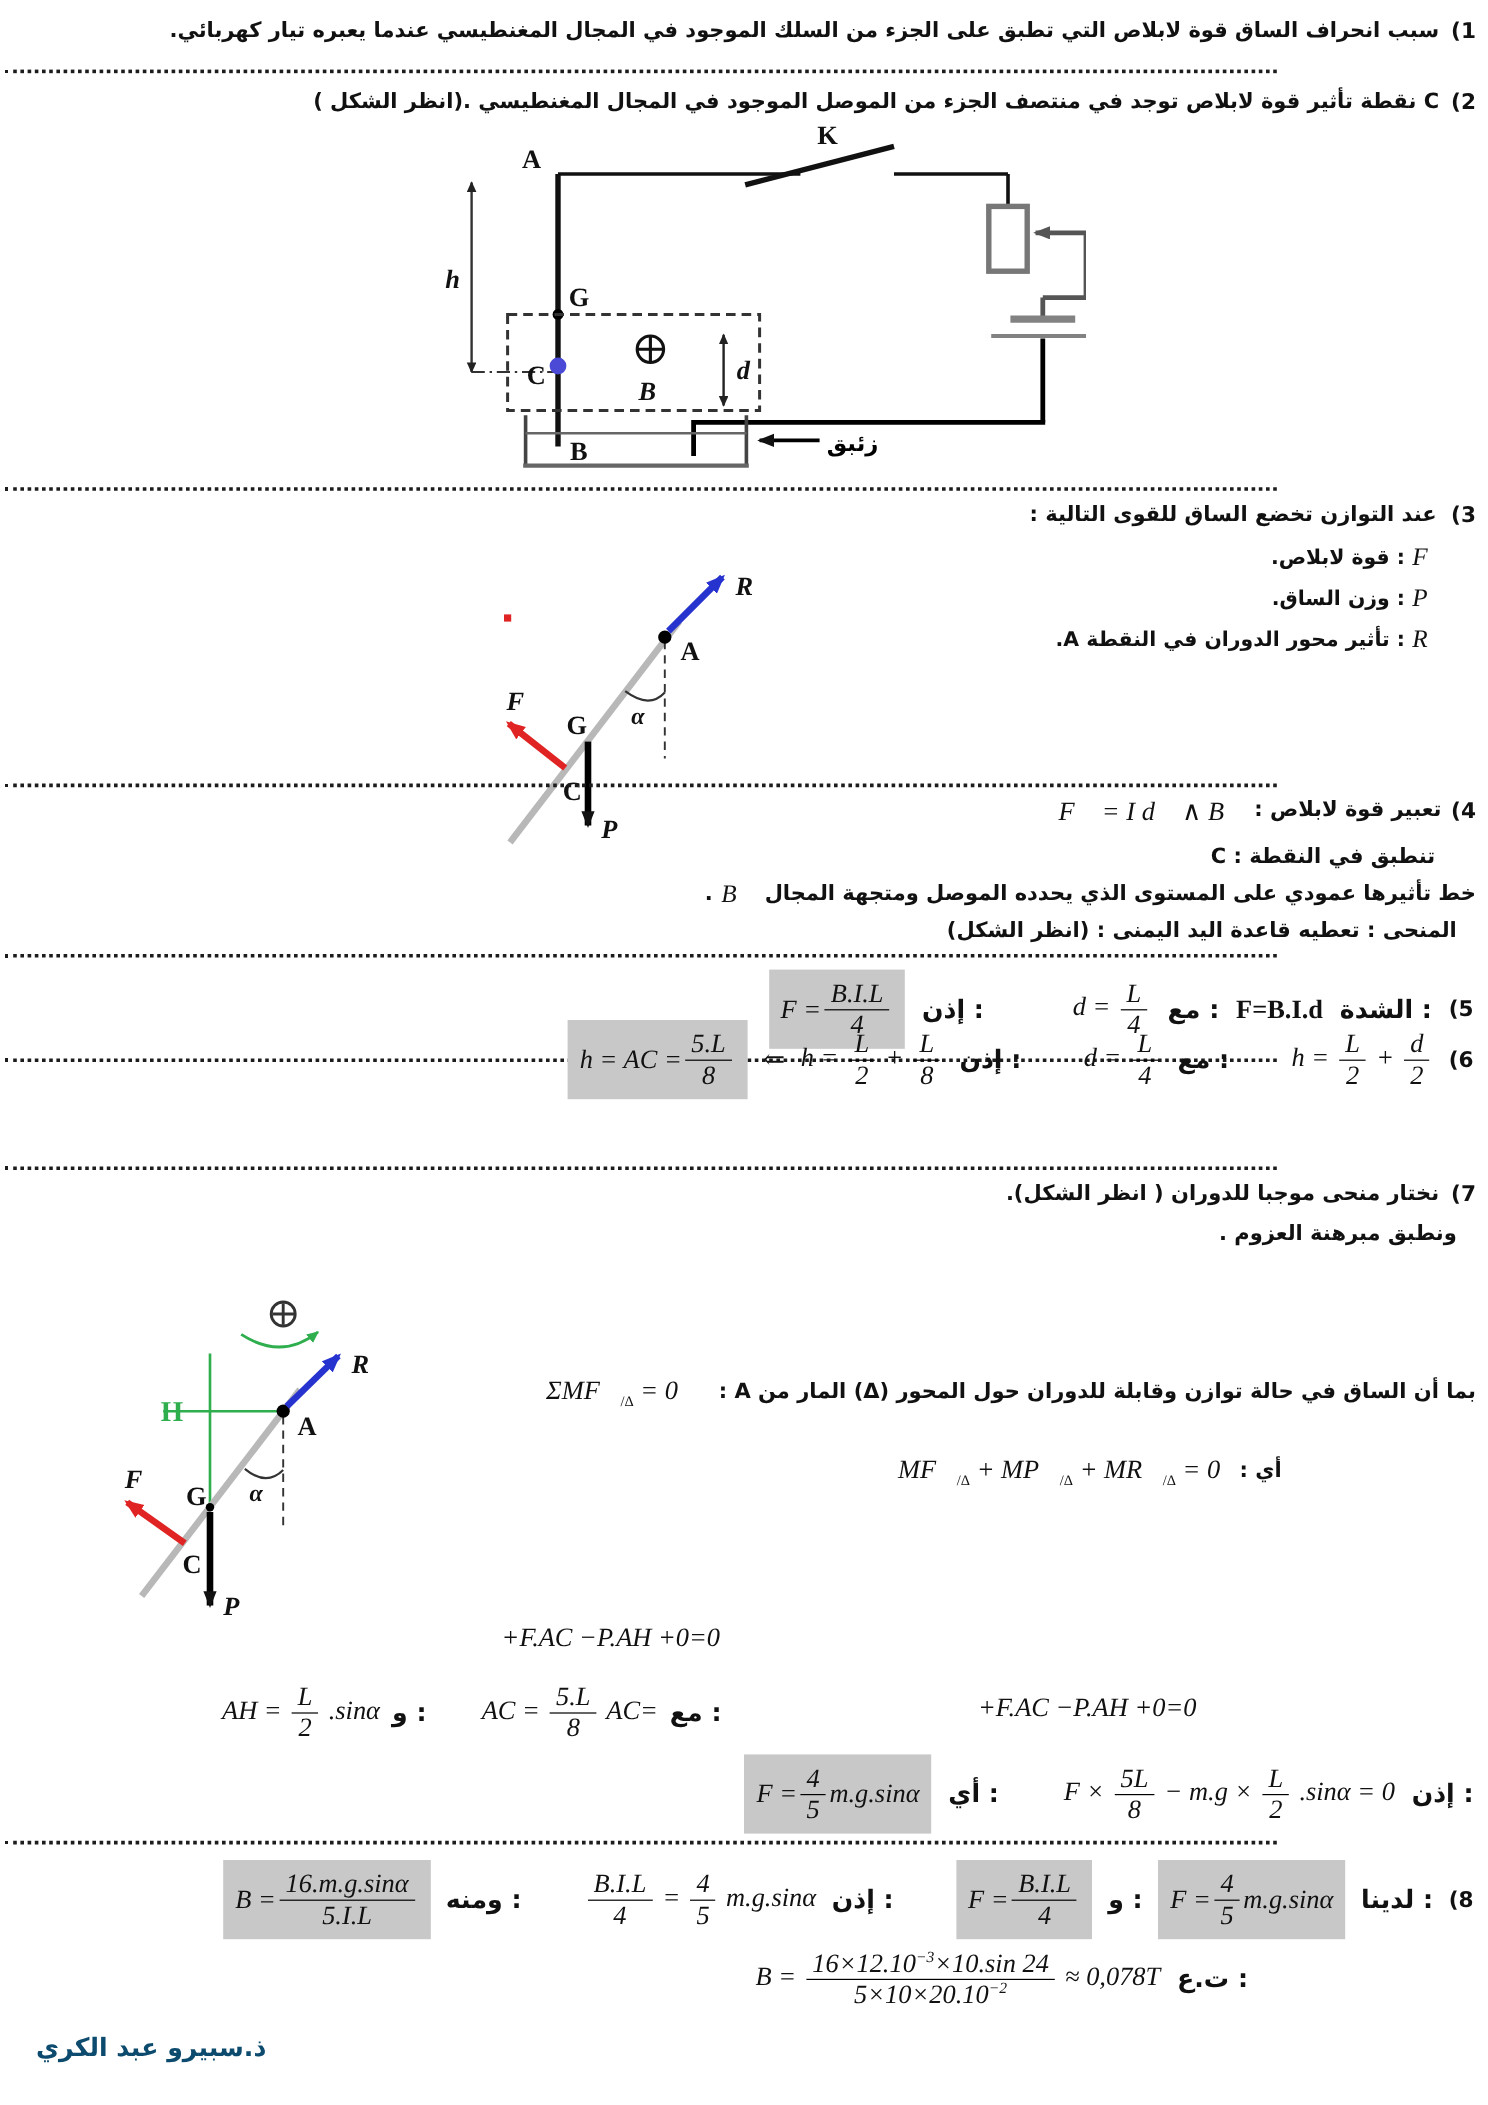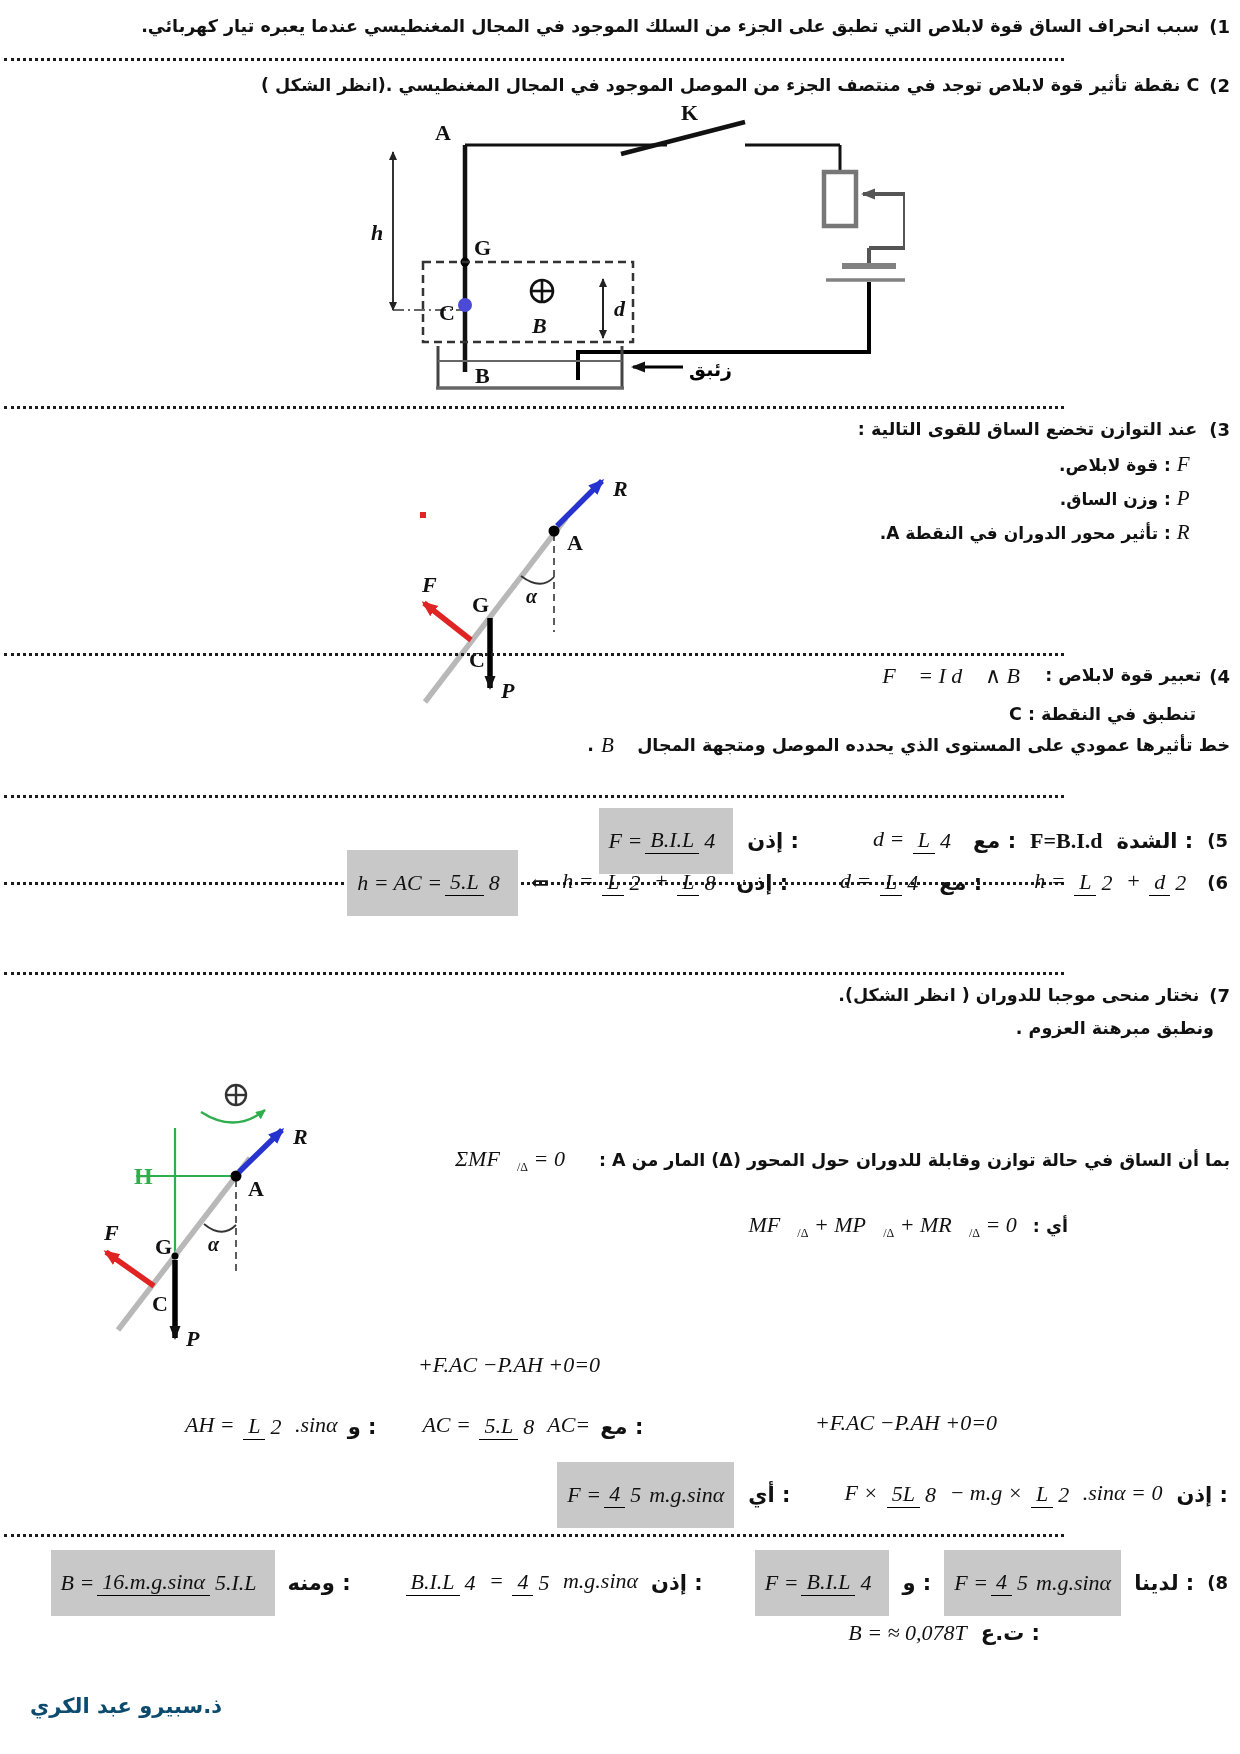--- a/index.html
+++ b/index.html
@@ -8,22 +8,22 @@
   .sep{position:absolute;left:4px;width:1060px;height:0;border-top:3px dotted #1c1c1c;}
   .row{position:absolute;display:flex;align-items:center;}
   .rtl{direction:rtl;}
   .ltr{direction:ltr;}
   .ar{font-weight:700;font-size:17.5px;line-height:1.45;}
   .ar-sm{font-weight:700;font-size:17px;}
   .marker{direction:ltr;unicode-bidi:isolate;font-weight:700;font-size:18px;font-family:"DejaVu Sans",sans-serif;}
   .eq{font-family:"Liberation Serif","DejaVu Serif",serif;font-style:italic;font-weight:500;
       font-size:21px;white-space:nowrap;direction:ltr;unicode-bidi:isolate;}
   .eq-lg{font-size:22px;}
-  .frac{display:inline-flex;flex-direction:row;align-items:center;vertical-align:middle;
-        line-height:1.12;margin:16px 3px;justify-content:space-between;}
+  .frac{display:inline-flex;flex-direction:column;align-items:center;vertical-align:middle;
+        line-height:1.12;margin:4px 3px;justify-content:space-between;}
   .fn{display:block;border-bottom:1.6px solid #000;padding:0 5px;}
   .fd{display:block;padding:0 5px;}
   .hl{background:#c8c8c8;padding:4px 10px;display:inline-flex;align-items:center;}
   .arlab{font-weight:700;font-size:21px;direction:rtl;unicode-bidi:isolate;white-space:nowrap;}
   sub.dsub{font-size:12px;font-style:normal;}
   .gap-lg{width:46px;display:inline-block;}
   .gap-md{width:26px;display:inline-block;}
   .sig{position:absolute;font-weight:700;font-size:21px;color:#0c4a6e;direction:rtl;}
   svg text{font-family:"Liberation Serif","DejaVu Serif",serif;font-weight:700;}
   svg .lab{font-size:22px;fill:#111;}
@@ -165,20 +165,23 @@
     <span class="ar">تعبير قوة لابلاص :</span>
     <span class="eq eq-lg">F⃗ = I d⃗ ∧ B⃗</span>
   </div>
   <div class="row rtl" style="top:702px;right:44px">
     <span class="ar">تنطبق في النقطة : C</span>
   </div>
   <div class="row rtl" style="top:733px;right:10px;gap:7px">
     <span class="ar">خط تأثيرها عمودي على المستوى الذي يحدده الموصل ومتجهة المجال</span>
     <span class="eq">B⃗</span>
     <span class="ar">.</span>
+  </div>
+  <div class="row rtl" style="top:764px;right:26px">
+    <span class="ar">المنحى : تعطيه قاعدة اليد اليمنى : (انظر الشكل)</span>
   </div>
 
   <div class="sep" style="top:795px"></div>
 
   <div class="row ltr" style="top:808px;right:12px;gap:14px">
     <span class="hl eq eq-lg">
       <span>F =</span>
       <span class="frac">
           <span class="fn">B.I.L</span>
           <span class="fd">4</span>
@@ -399,20 +402,24 @@
         </span>
       <span>m.g.sinα</span>
     </span>
     <span class="arlab">: لدينا</span>
     <span class="marker">(8</span>
   </div>
 
   <div class="row ltr" style="top:1620px;right:200px;gap:14px">
     <span class="eq eq-lg">
       <span>B =</span>
+      <span class="frac">
+        <span class="fn"><span>16×12.10</span><sup style="font-size:13px">−3</sup><span>×10.sin 24</span></span>
+        <span class="fd"><span>5×10×20.10</span><sup style="font-size:13px">−2</sup></span>
+      </span>
       <span>≈ 0,078T</span>
     </span>
     <span class="arlab">: ت.ع</span>
   </div>
 
   <div class="sig" style="top:1694px;left:30px">ذ.سبيرو عبد الكري</div>
 
 </div>
 
 </body></html>

